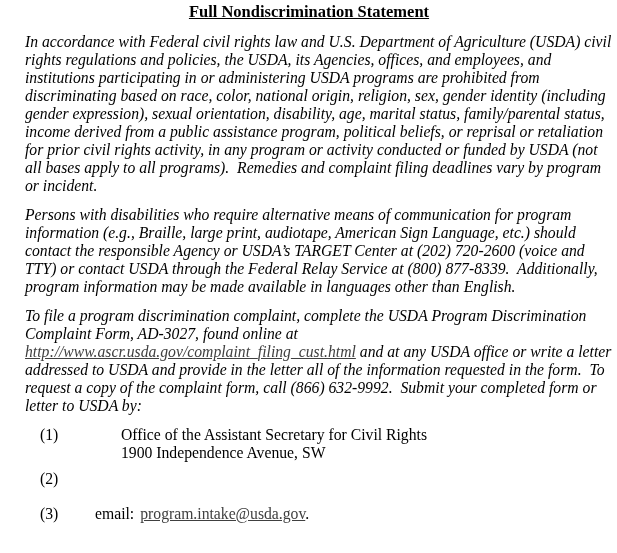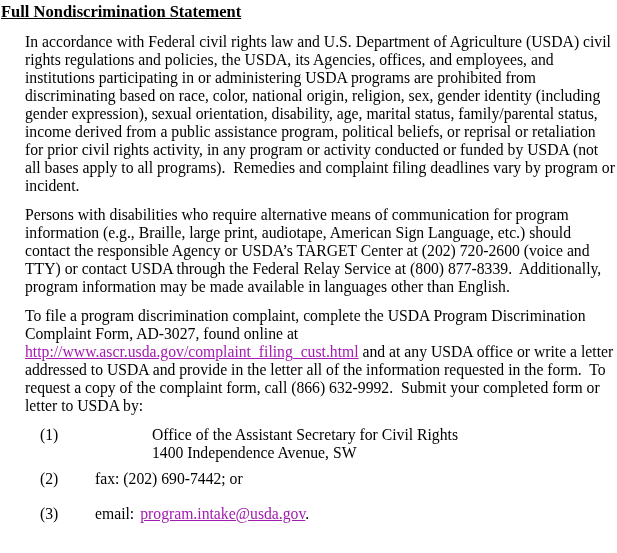--- a/index.html
+++ b/index.html
@@ -12,49 +12,51 @@
     font-size: 15.7px;
     color: #000000;
     overflow: hidden;
   }
   .doc-title {
     font-size: 16.5px;
     font-weight: bold;
     text-decoration: underline;
     margin: 0 0 12px 1px;
     line-height: 19px;
+    text-align: center;
   }
   .body-para {
     margin: 0 0 11px 25px;
     width: 592px;
     line-height: 18px;
     white-space: pre-wrap;
+    font-style: italic;
   }
   .doc-link {
-    color: #a21caf;
+    color: #404040;
     text-decoration: underline;
     cursor: pointer;
   }
   .list-section { margin-left: 40px; }
   .list-row {
     display: flex;
     line-height: 18px;
   }
   .list-num {
     width: 55px;
     flex-shrink: 0;
   }
   .row-mail { margin-bottom: 8px; }
   .row-fax { margin-bottom: 17px; }
   .row-email { margin-bottom: 12px; }
   .mail-label {
     display: inline-block;
     width: 33px;
   }
-  .addr-cont { margin-left: 57px; }
+  .addr-cont { margin-left: 26px; }
   .email-label { margin-right: 6px; }
 </style>
 </head>
 <body>
 
 <div>
 
   <h1 class="doc-title">Full Nondiscrimination Statement</h1>
 
   <p class="body-para">In accordance with Federal civil rights law and U.S. Department of Agriculture (USDA) civil rights regulations and policies, the USDA, its Agencies, offices, and employees, and institutions participating in or administering USDA programs are prohibited from discriminating based on race, color, national origin, religion, sex, gender identity (including gender expression), sexual orientation, disability, age, marital status, family/parental status, income derived from a public assistance program, political beliefs, or reprisal or retaliation for prior civil rights activity, in any program or activity conducted or funded by USDA (not all bases apply to all programs).  Remedies and complaint filing deadlines vary by program or incident.</p>
@@ -62,27 +64,26 @@
   <p class="body-para">Persons with disabilities who require alternative means of communication for program information (e.g., Braille, large print, audiotape, American Sign Language, etc.) should contact the responsible Agency or USDA’s TARGET Center at (202) 720-2600 (voice and TTY) or contact USDA through the Federal Relay Service at (800) 877-8339.  Additionally, program information may be made available in languages other than English.</p>
 
   <p class="body-para"><span>To file a program discrimination complaint, complete the USDA Program Discrimination Complaint Form, AD-3027, found online at </span><a class="doc-link">http://www.ascr.usda.gov/complaint_filing_cust.html</a><span> and at any USDA office or write a letter addressed to USDA and provide in the letter all of the information requested in the form.  To request a copy of the complaint form, call (866) 632-9992.  Submit your completed form or letter to USDA by:</span></p>
 
   <div class="list-section">
 
     <div class="list-row row-mail">
       <span class="list-num">(1)</span>
       <div>
         <div class="addr-cont">Office of the Assistant Secretary for Civil Rights</div>
-        <div class="addr-cont">1400 Independence Avenue, SW</div>
+        <div class="addr-cont">1900 Independence Avenue, SW</div>
       </div>
     </div>
 
     <div class="list-row row-fax">
       <span class="list-num">(2)</span>
-      <span>fax: (202) 690-7442; or</span>
     </div>
 
     <div class="list-row row-email">
       <span class="list-num">(3)</span>
       <span><span class="email-label">email:</span><a class="doc-link">program.intake@usda.gov</a><span>.</span></span>
     </div>
 
   </div>
 
 </div>

